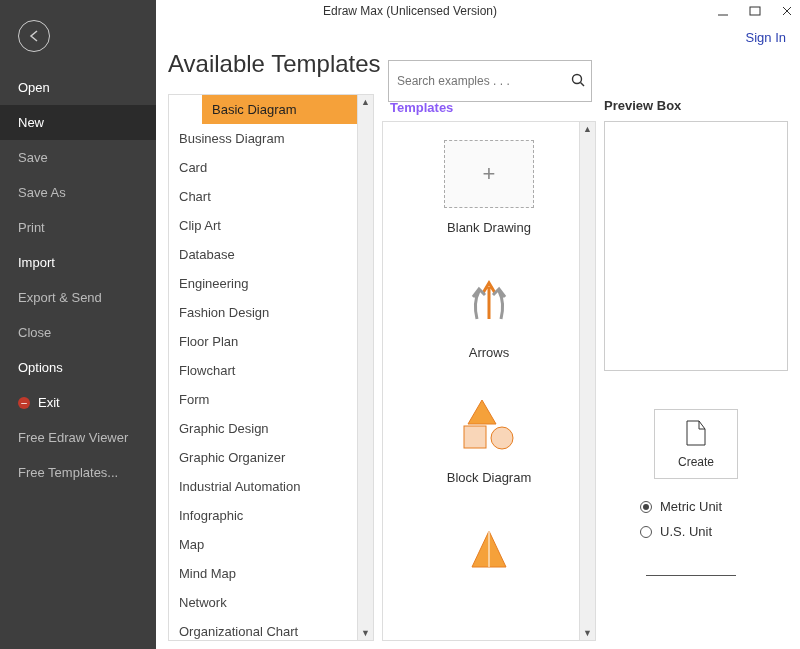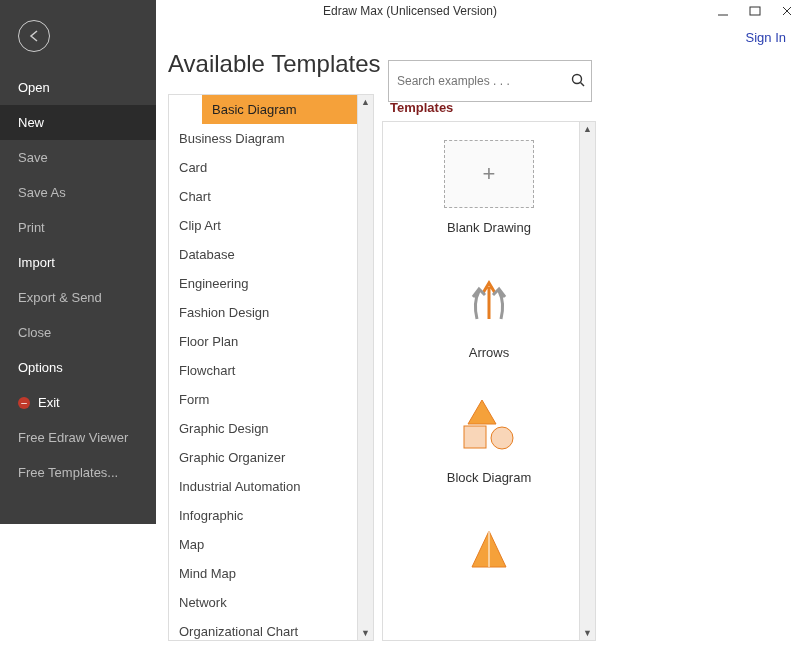--- a/index.html
+++ b/index.html
@@ -6,21 +6,21 @@
 body { font-family: "Segoe UI", Arial, sans-serif; font-size: 13px; background: #fff; width: 800px; height: 649px; overflow: hidden; position: relative; }
 
 .titlebar { height: 22px; display: flex; align-items: center; justify-content: center; position: relative; padding-left: 20px; }
 .titlebar-title { font-size: 12px; color: #333; }
 .titlebar-controls { position: absolute; right: 6px; top: 0; display: flex; gap: 18px; align-items: center; height: 22px; }
 .tctl { width: 14px; height: 14px; display: inline-flex; align-items: center; justify-content: center; font-size: 12px; color: #333; cursor: pointer; }
 .tctl svg { display: block; }
 
 .signin { position: absolute; right: 14px; top: 30px; color: #2a3fb0; font-size: 13px; cursor: pointer; }
 
-.sidebar { position: absolute; left: 0; top: 0; width: 156px; height: 524px; background: #3e3e3e; color: #ddd; }
+.sidebar { position: absolute; left: 0; top: 0; width: 156px; height: 649px; background: #3e3e3e; color: #ddd; }
 .back { width: 32px; height: 32px; border: 1.5px solid #ccc; border-radius: 50%; margin: 20px 0 18px 18px; display: flex; align-items: center; justify-content: center; cursor: pointer; }
 .back svg { display: block; }
 .side-item { padding: 10px 18px; font-size: 13px; color: #bbb; cursor: pointer; display: flex; align-items: center; gap: 8px; }
 .side-item.bright { color: #fff; }
 .side-item.sel { background: #2b2b2b; color: #fff; text-align: center; }
 .exit-dot { width: 12px; height: 12px; background: #c0392b; border-radius: 50%; display: inline-flex; align-items: center; justify-content: center; }
 .exit-dot::before { content: "–"; color: #fff; font-size: 10px; line-height: 1; }
 
 .main { position: absolute; left: 156px; top: 22px; right: 0; bottom: 0; padding: 28px 32px 10px 12px; }
 .heading { font-size: 24px; color: #333; font-weight: 400; margin-bottom: 16px; }
@@ -32,21 +32,21 @@
 .cols { position: absolute; left: 168px; top: 94px; right: 12px; bottom: 8px; display: flex; gap: 8px; }
 
 .catcol { width: 206px; display: flex; flex-direction: column; }
 .catlist { flex: 1; border: 1px solid #ddd; overflow: hidden; position: relative; }
 .catlist .item { padding: 7px 10px; color: #444; cursor: pointer; font-size: 13px; }
 .catlist .item.sel { background: #f5a13a; color: #222; margin-left: 33px; }
 .vscroll { position: absolute; right: 0; top: 0; bottom: 0; width: 16px; background: #f0f0f0; border-left: 1px solid #ddd; display: flex; flex-direction: column; align-items: center; justify-content: space-between; padding: 2px 0; }
 .vscroll .arr { font-size: 9px; color: #555; cursor: pointer; }
 
 .tplcol { width: 214px; display: flex; flex-direction: column; }
-.tplhead { font-weight: 600; padding: 6px 8px; color: #7f1d1d; border-bottom: 1px solid #ddd; }
+.tplhead { font-weight: 600; padding: 6px 8px; color: #8b5cf6; border-bottom: 1px solid #ddd; }
 .tplbody { flex: 1; border: 1px solid #ddd; border-top: none; overflow: hidden; position: relative; padding: 18px 8px; }
 .tplitem { display: flex; flex-direction: column; align-items: center; gap: 12px; margin-bottom: 30px; }
 .tplitem .thumb { width: 90px; height: 68px; display: flex; align-items: center; justify-content: center; }
 .tplitem .label { font-size: 13px; color: #333; }
 
 .thumb.blank { border: 1px dashed #aaa; background: #fafafa; }
 .thumb.blank .plus { font-size: 22px; color: #888; font-weight: 300; }
 
 .previewcol { flex: 1; display: flex; flex-direction: column; }
 .pvtitle { font-weight: 600; color: #333; padding: 4px 0 8px 0; }
@@ -219,13 +219,35 @@
             </div>
           </div>
         </div>
       <div class="vscroll">
         <span class="arr">▲</span>
         <span class="arr">▼</span>
       </div>
     </div>
   </div>
 
+  <div class="previewcol">
+    <div class="pvtitle">Preview Box</div>
+    <div class="pvbox"></div>
+    <div class="createbtn">
+      <svg width="22" height="28">
+        <path d="M2 2 L14 2 L20 10 L20 26 L2 26 Z" fill="#fff" stroke="#333" stroke-width="1"></path>
+        <path d="M14 2 L14 10 L20 10" fill="none" stroke="#333" stroke-width="1"></path>
+      </svg>
+      <span class="lbl">Create</span>
+    </div>
+    <div class="radios" id="unit-radios">
+        <div class="radio">
+          <span class="dot on"></span>
+          <span>Metric Unit</span>
+        </div>
+        <div class="radio">
+          <span class="dot"></span>
+          <span>U.S. Unit</span>
+        </div>
+      </div>
+    <div class="hr"></div>
+  </div>
 </div>
 
 </body></html>

